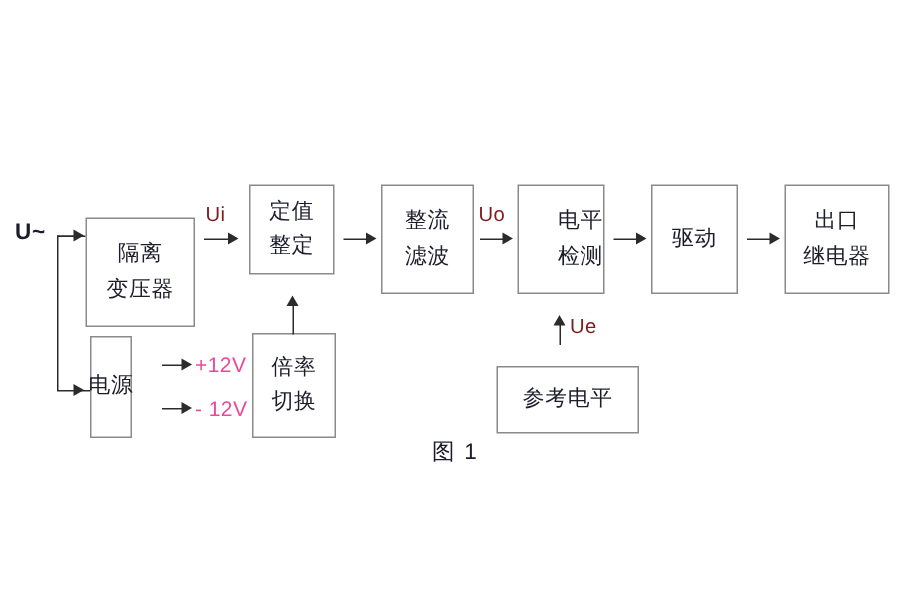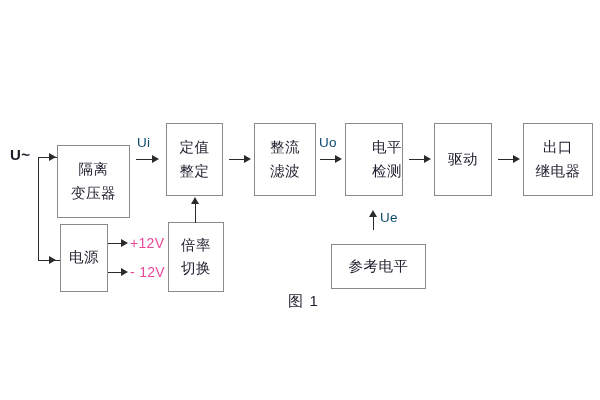--- a/index.html
+++ b/index.html
@@ -28,21 +28,21 @@
     justify-content: center;
     color: #1c1c2b;
     font-size: 14.5px;
     line-height: 1.62;
     letter-spacing: 0.5px;
     white-space: nowrap;
   }
   .blk .ln { display: block; }
   .sig {
     position: absolute;
-    color: #0c4a6e;
+    color: #7f1d1d;
     font-size: 13.5px;
     letter-spacing: 0.3px;
     white-space: nowrap;
   }
   .vlabel {
     position: absolute;
     color: #ec4899;
     font-size: 14px;
     letter-spacing: 0.3px;
     white-space: nowrap;
@@ -105,21 +105,21 @@
 
   <div class="blk" style="left:57px; top:123px; width:73px; height:73px;margin-top:22px;">
     <span class="ln">隔离</span>
     <span class="ln">变压器</span>
   </div>
 
   <div class="sig" style="left:137px; top:135px;">Ui</div>
   <div class="hline" style="left:136px; top:159px; width:19px;"></div>
   <div class="arrow-r" style="left:152px; top:155px;"></div>
 
-  <div class="blk" style="left:166px; top:123px; width:57px; height:73px;">
+  <div class="blk" style="left:166px; top:123px; width:57px; height:60px;">
     <span class="ln">定值</span>
     <span class="ln">整定</span>
   </div>
 
   <div class="hline" style="left:229px; top:159px; width:18px;"></div>
   <div class="arrow-r" style="left:244px; top:155px;"></div>
 
   <div class="blk" style="left:254px; top:123px; width:62px; height:73px;">
     <span class="ln">整流</span>
     <span class="ln">滤波</span>
@@ -142,21 +142,21 @@
   </div>
 
   <div class="hline" style="left:498px; top:159px; width:18px;"></div>
   <div class="arrow-r" style="left:513px; top:155px;"></div>
 
   <div class="blk" style="left:523px; top:123px; width:70px; height:73px;text-align:center;">
     <span class="ln">出口</span>
     <span class="ln">继电器</span>
   </div>
 
-  <div class="blk" style="left:60px; top:224px; width:48px; height:68px;">
+  <div class="blk" style="left:60px; top:224px; width:28px; height:68px;">
     <span class="ln">电源</span>
   </div>
 
   <div class="hline" style="left:108px; top:243px; width:16px;"></div>
   <div class="arrow-r" style="left:121px; top:239px;"></div>
   <div class="vlabel" style="left:130px; top:235px;">+12V</div>
 
   <div class="hline" style="left:108px; top:272px; width:16px;"></div>
   <div class="arrow-r" style="left:121px; top:268px;"></div>
   <div class="vlabel" style="left:130px; top:264px;">- 12V</div>

